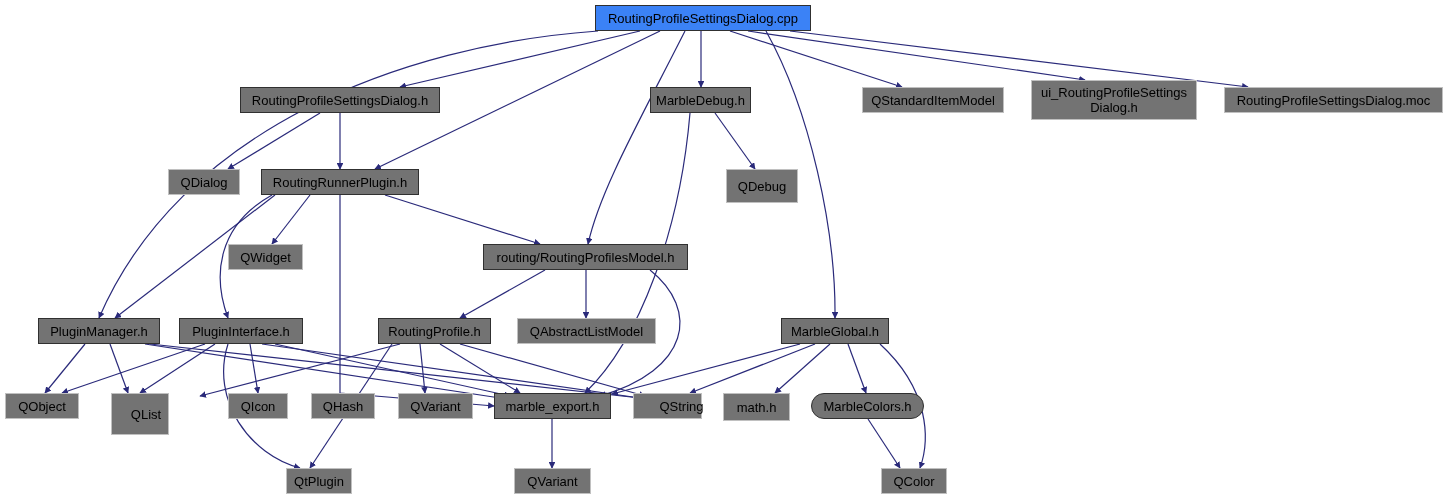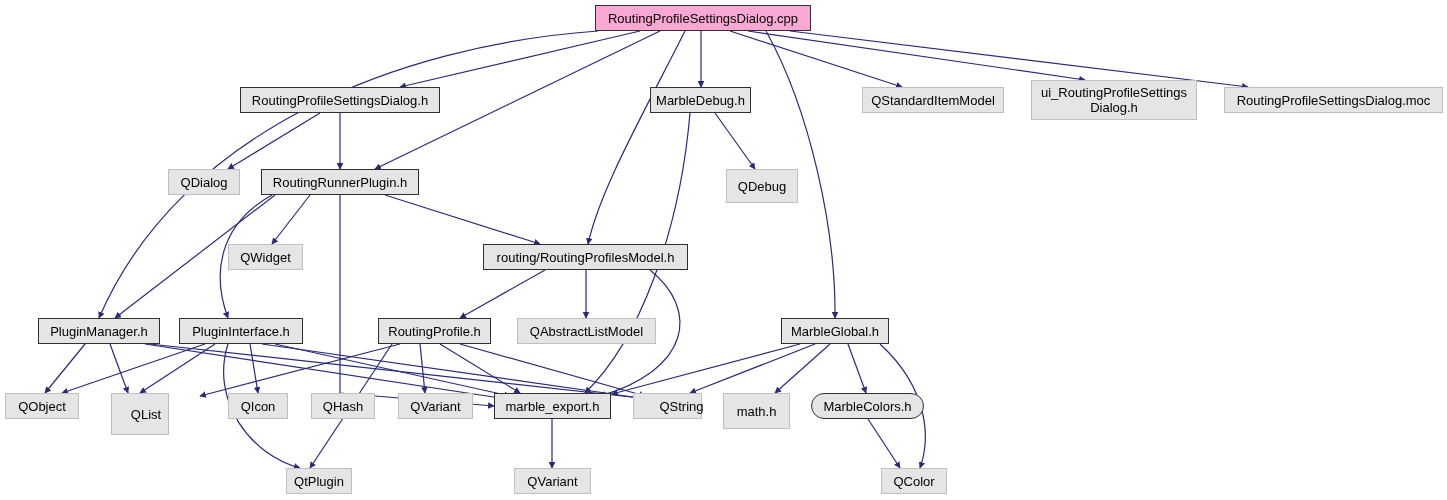--- a/index.html
+++ b/index.html
@@ -1,24 +1,24 @@
 <!DOCTYPE html>
 <html><head>
 <meta charset="utf-8">
 <style>
   html,body{margin:0;padding:0;background:#ffffff;}
   #canvas{position:relative;width:1447px;height:500px;background:#ffffff;
           font-family:"Liberation Sans",sans-serif;overflow:hidden;}
   #edge-layer{position:absolute;left:0;top:0;width:1447px;height:500px;}
   .node{position:absolute;box-sizing:border-box;display:flex;align-items:center;
         justify-content:center;text-align:center;color:#000000;font-size:13px;
-        line-height:15px;background:#e5e5e5;white-space:pre-line;}
+        line-height:15px;background:#737373;white-space:pre-line;}
   .node.normal{border:1px solid #c0c0c0;}
   .node.dark{border:1.6px solid #303030;}
-  .node.root{border:1.6px solid #303030;background:#f9a8d4;}
+  .node.root{border:1.6px solid #303030;background:#3b82f6;}
 </style>
 </head>
 <body>
 
 <div id="canvas">
   <svg id="edge-layer" viewBox="0 0 1447 500" xmlns="http://www.w3.org/2000/svg">
     <defs>
       <marker id="arrow" viewBox="0 0 10 10" refX="9" refY="5" markerWidth="5.5" markerHeight="5.5" orient="auto-start-reverse">
         <path d="M 0 0 L 10 5 L 0 10 z" fill="#2a2a7a"></path>
       </marker>
@@ -87,19 +87,19 @@
       <div class="node dark" style="left: 378px; top: 318px; width: 113px; height: 26px;">RoutingProfile.h</div>
       <div class="node normal" style="left: 517px; top: 318px; width: 139px; height: 26px;">QAbstractListModel</div>
       <div class="node dark" style="left: 781px; top: 318px; width: 108px; height: 26px;">MarbleGlobal.h</div>
       <div class="node normal" style="left: 5px; top: 393px; width: 74px; height: 26px;">QObject</div>
       <div class="node normal" style="left: 111px; top: 393px; width: 58px; height: 42px; padding-left: 12px;">QList</div>
       <div class="node normal" style="left: 228px; top: 393px; width: 60px; height: 26px;">QIcon</div>
       <div class="node normal" style="left: 311px; top: 393px; width: 64px; height: 26px;">QHash</div>
       <div class="node normal" style="left: 398px; top: 393px; width: 75px; height: 26px;">QVariant</div>
       <div class="node dark" style="left: 494px; top: 393px; width: 117px; height: 26px;">marble_export.h</div>
       <div class="node normal" style="left: 633px; top: 393px; width: 69px; height: 26px; padding-left: 28px;">QString</div>
-      <div class="node normal" style="left: 723px; top: 393px; width: 67px; height: 36px;">math.h</div>
+      <div class="node normal" style="left: 723px; top: 393px; width: 67px; height: 28px;">math.h</div>
       <div class="node dark" style="left: 811px; top: 393px; width: 113px; height: 26px; border-radius: 13px;">MarbleColors.h</div>
       <div class="node normal" style="left: 286px; top: 468px; width: 66px; height: 26px;">QtPlugin</div>
       <div class="node normal" style="left: 514px; top: 468px; width: 77px; height: 26px;">QVariant</div>
       <div class="node normal" style="left: 881px; top: 468px; width: 66px; height: 26px;">QColor</div>
     </div>
 </div>
 
 </body></html>

